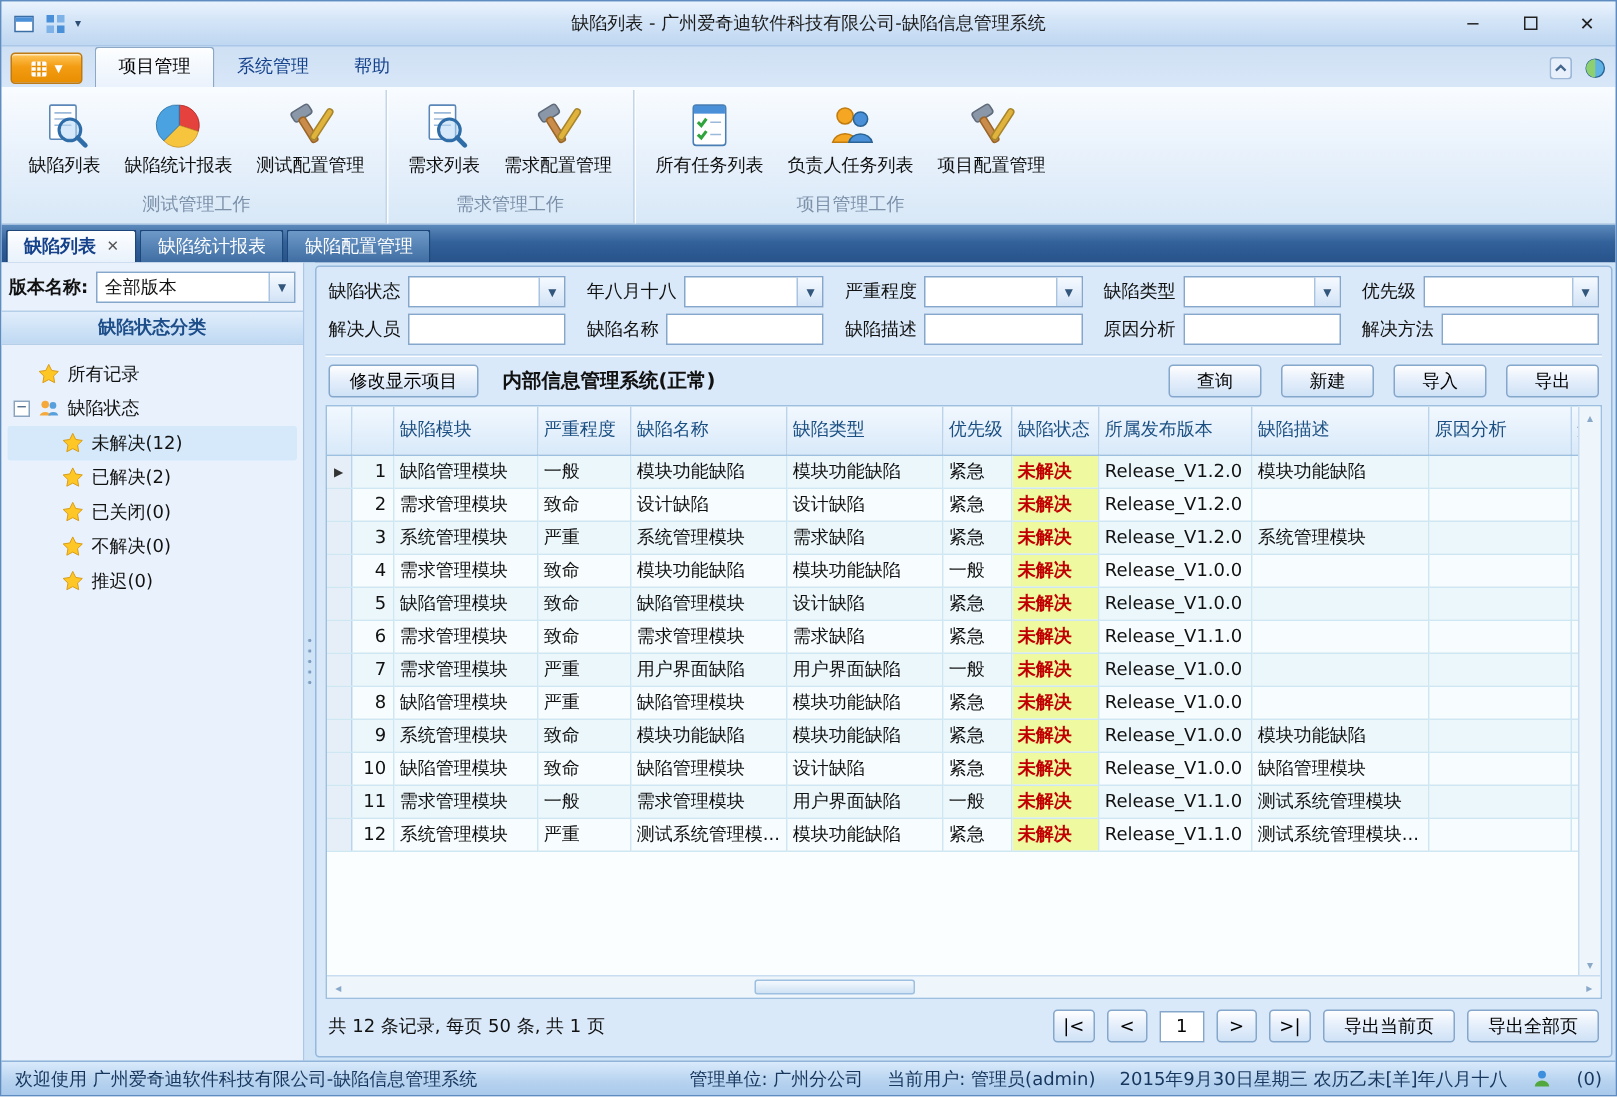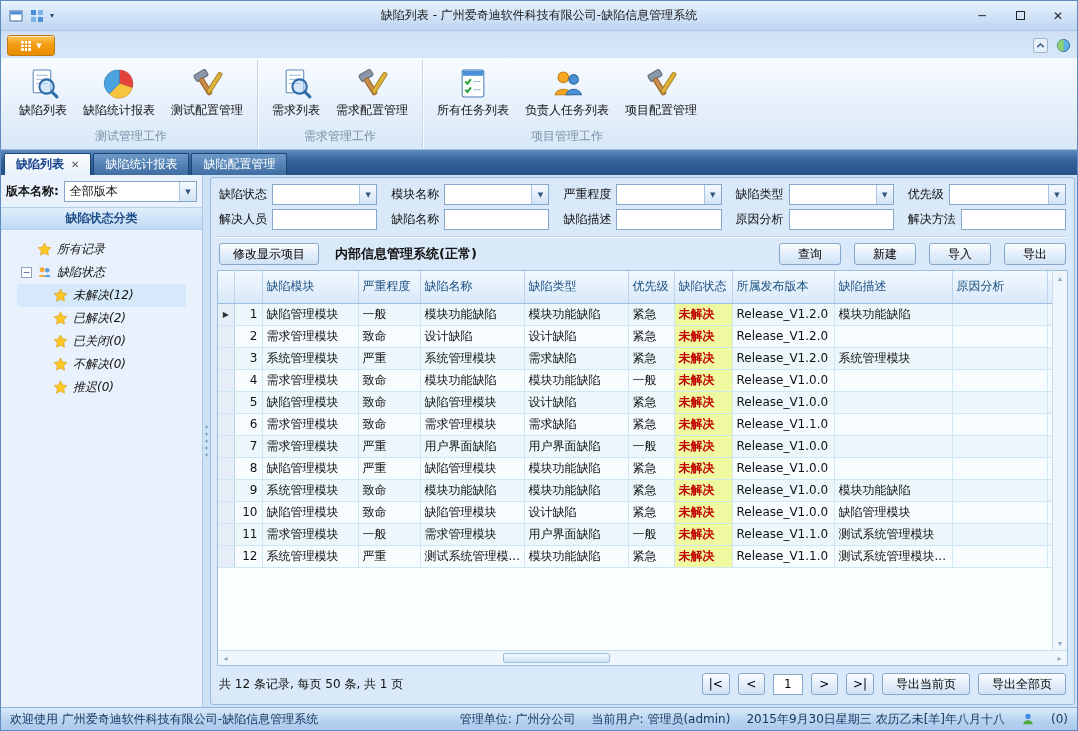--- a/index.html
+++ b/index.html
@@ -49,21 +49,21 @@
 
   
   .content{flex:1;display:flex;min-height:0;background:#cfe3f7;}
   .sidebar{width:202px;flex:0 0 202px;background:#e9f2fc;border-right:1px solid #aac7e7;display:flex;flex-direction:column;min-height:0;}
   .version-row{display:flex;align-items:center;gap:5px;padding:6px 5px 5px;}
   .version-label{font-weight:bold;white-space:nowrap;}
   .combo{flex:1;height:21px;background:#fff;border:1px solid #86a7cc;display:flex;align-items:center;overflow:hidden;cursor:pointer;}
   .combo-text{flex:1;padding:0 5px;white-space:nowrap;overflow:hidden;}
   .combo-btn{width:17px;align-self:stretch;background:linear-gradient(#f6faff,#d2e3f6);border-left:1px solid #a8c4e2;display:flex;align-items:center;justify-content:center;font-size:7px;color:#33567c;cursor:pointer;}
   .side-header{height:23px;flex:0 0 23px;background:linear-gradient(#e0edfb,#bfd9f3);border-top:1px solid #b6cfe9;border-bottom:1px solid #b6cfe9;display:flex;align-items:center;justify-content:center;font-weight:bold;color:#1d4e89;}
-  .tree{flex:1;padding:8px 16px;overflow:hidden;font-style:italic;}
+  .tree{flex:1;padding:8px 4px;overflow:hidden;}
   .tree-item{height:23px;display:flex;align-items:center;gap:5px;cursor:pointer;white-space:nowrap;padding-left:4px;border-radius:2px;}
   .tree-item.lvl1{padding-left:36px;}
   .tree-item.sel{background:#d6e9fb;}
   .expander{width:11px;height:11px;flex:0 0 11px;border:1px solid #8aa4c0;background:#fff;display:flex;align-items:center;justify-content:center;font-size:9px;line-height:1;color:#2d4e75;}
   .expander-spacer{width:11px;flex:0 0 11px;}
   .ticon{width:15px;height:15px;flex:0 0 15px;}
   .ticon svg{width:100%;height:100%;display:block;}
 
   .splitter{width:7px;flex:0 0 7px;display:flex;align-items:center;justify-content:center;cursor:col-resize;background:#cfe3f7;}
   .splitter .dots{width:3px;height:34px;background:radial-gradient(circle,#7d9dc0 1px,transparent 1.3px) center / 3px 7px repeat-y;}
@@ -149,20 +149,25 @@
   </div>
 
   <div class="ribbon-tabs">
     <div class="app-btn">
       <svg viewBox="0 0 12 12">
           <rect x="1" y="1" width="10" height="10" rx="1" fill="#fff"></rect>
           <path d="M1 4.3h10M1 7.6h10M4.3 1v10M7.6 1v10" stroke="#e88e02" stroke-width="1"></path>
         </svg>
       <span class="caret">▼</span>
     </div>
+    <div class="rtabs" id="rtabs">
+        <div class="rtab active">项目管理</div>
+        <div class="rtab">系统管理</div>
+        <div class="rtab">帮助</div>
+      </div>
     <div class="ribbon-right">
       <span class="sicon">
           <svg viewBox="0 0 14 14">
             <rect x="0.5" y="0.5" width="13" height="13" rx="2" fill="#e8f1fb" stroke="#9db8d6"></rect>
             <path d="M4 8.5 7 5.5 10 8.5" stroke="#44678d" fill="none" stroke-width="1.4"></path>
           </svg>
         </span>
       <span class="sicon">
           <svg viewBox="0 0 16 16">
             <circle cx="8" cy="8" r="6.5" fill="#5fb3e4" stroke="#2a6496"></circle>
@@ -370,21 +375,21 @@
       <div id="filters">
           <div class="filter-row">
             <div class="ffield">
               <span class="flabel">缺陷状态</span>
               <div class="finput">
                 <span class="fval"></span>
                 <span class="combo-btn">▼</span>
               </div>
             </div>
             <div class="ffield">
-              <span class="flabel">模块名称</span>
+              <span class="flabel">年八月十八</span>
               <div class="finput">
                 <span class="fval"></span>
                 <span class="combo-btn">▼</span>
               </div>
             </div>
             <div class="ffield">
               <span class="flabel">严重程度</span>
               <div class="finput">
                 <span class="fval"></span>
                 <span class="combo-btn">▼</span>

